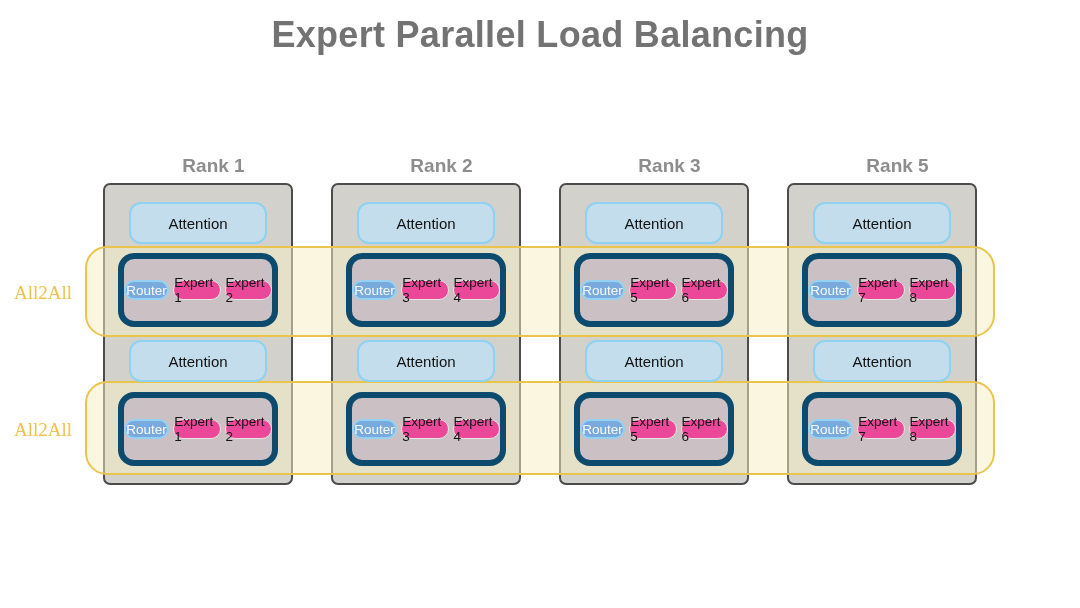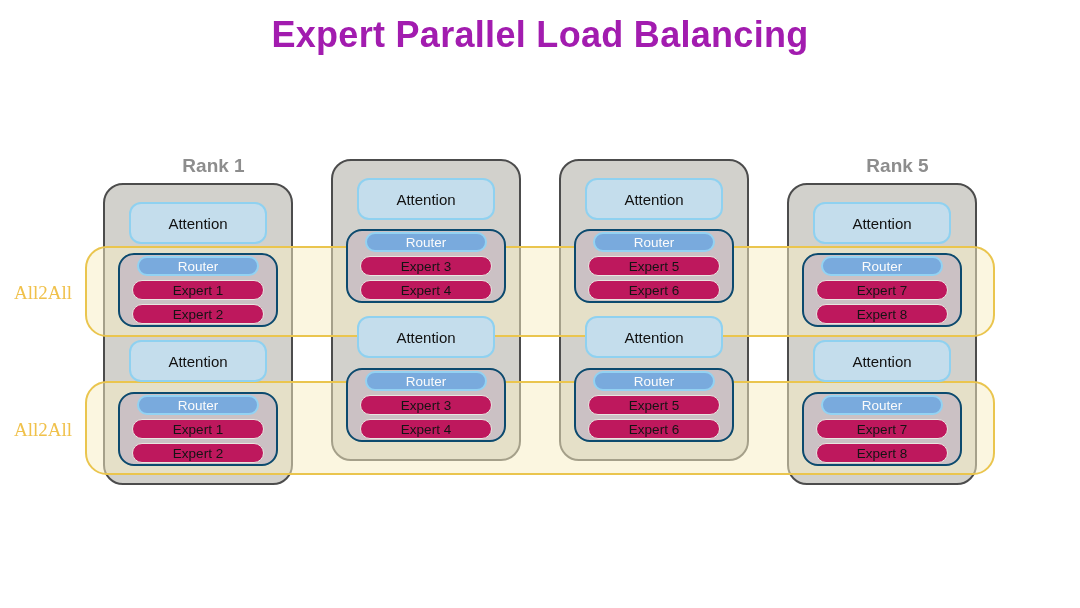--- a/index.html
+++ b/index.html
@@ -4,67 +4,67 @@
 <style>
   html,body{margin:0;padding:0;background:#ffffff;}
   body{
     width:1080px;height:608px;position:relative;overflow:hidden;
     font-family:"Liberation Sans", sans-serif;
   }
   .stage{position:absolute;inset:0;}
 
   .title{
     position:absolute;top:14px;left:0;width:100%;
-    text-align:center;font-size:36px;font-weight:bold;color:#a21caf;
+    text-align:center;font-size:36px;font-weight:bold;color:#737373;
     letter-spacing:0.3px;
   }
 
   .ranks-row{position:absolute;inset:0;}
   .rank-wrap{position:absolute;top:155px;width:221px;}
   .rank-wrap:nth-child(1){left:103px;}
   .rank-wrap:nth-child(2){left:331px;}
   .rank-wrap:nth-child(3){left:559px;}
   .rank-wrap:nth-child(4){left:787px;}
 
   .rank-label{
     height:24px;text-align:center;font-size:19px;font-weight:bold;color:#8d8d8d;
   }
   .rank-col{
     box-sizing:border-box;margin-top:4px;width:190px;height:302px;
-    background:#d2d1cc;border:2px solid #4c4c4c;border-radius:20px;
+    background:#d2d1cc;border:2px solid #4c4c4c;border-radius:7px;
   }
 
   .attn{
     box-sizing:border-box;width:138px;height:42px;margin:17px auto 0;
     background:#c4ddec;border:2px solid #8fd1f0;border-radius:12px;
     display:flex;align-items:center;justify-content:center;
     font-size:15px;color:#111;
     position:relative;z-index:3;
   }
   .attn:nth-of-type(3){margin-top:13px;}
 
   .moe{
     box-sizing:border-box;width:160px;height:74px;margin:9px auto 0;
-    background:#cbc1c4;border:2px solid #0c4a6e;border-radius:16px;
-    display:flex;flex-direction:column;align-items:center;justify-content:center;
+    background:#cbc1c4;border:6px solid #0c4a6e;border-radius:16px;
+    display:flex;flex-direction:row;align-items:center;justify-content:center;
     gap:4px;padding:1px 0;
     position:relative;z-index:3;
   }
   .moe:nth-of-type(4){margin-top:10px;}
 
   .pill{
     box-sizing:border-box;height:20px;border-radius:10px;
     display:flex;align-items:center;justify-content:center;
     font-size:13.5px;
   }
   .router{
     width:122px;background:#79aadd;border:2px solid #93d2f2;color:#fbfbfb;
   }
   .expert{
-    width:132px;background:#be185d;border:1px solid #e9e6e1;color:#141414;
+    width:132px;background:#ec4899;border:1px solid #e9e6e1;color:#141414;
   }
 
   .band{
     box-sizing:border-box;position:absolute;left:85px;width:910px;
     background:rgba(247,238,196,0.52);
     border:2px solid #eac54e;border-radius:22px;
     z-index:2;pointer-events:none;
   }
   .band-1{top:246px;height:91px;}
   .band-2{top:381px;height:94px;}
@@ -95,36 +95,38 @@
           </div>
           <div class="attn">Attention</div>
           <div class="moe">
             <div class="pill router">Router</div>
             <div class="pill expert">Expert 1</div>
             <div class="pill expert">Expert 2</div>
           </div>
         </div>
       </div>
       <div class="rank-wrap">
+        <div class="rank-label">Rank 2</div>
         <div class="rank-col">
           <div class="attn">Attention</div>
           <div class="moe">
             <div class="pill router">Router</div>
             <div class="pill expert">Expert 3</div>
             <div class="pill expert">Expert 4</div>
           </div>
           <div class="attn">Attention</div>
           <div class="moe">
             <div class="pill router">Router</div>
             <div class="pill expert">Expert 3</div>
             <div class="pill expert">Expert 4</div>
           </div>
         </div>
       </div>
       <div class="rank-wrap">
+        <div class="rank-label">Rank 3</div>
         <div class="rank-col">
           <div class="attn">Attention</div>
           <div class="moe">
             <div class="pill router">Router</div>
             <div class="pill expert">Expert 5</div>
             <div class="pill expert">Expert 6</div>
           </div>
           <div class="attn">Attention</div>
           <div class="moe">
             <div class="pill router">Router</div>

